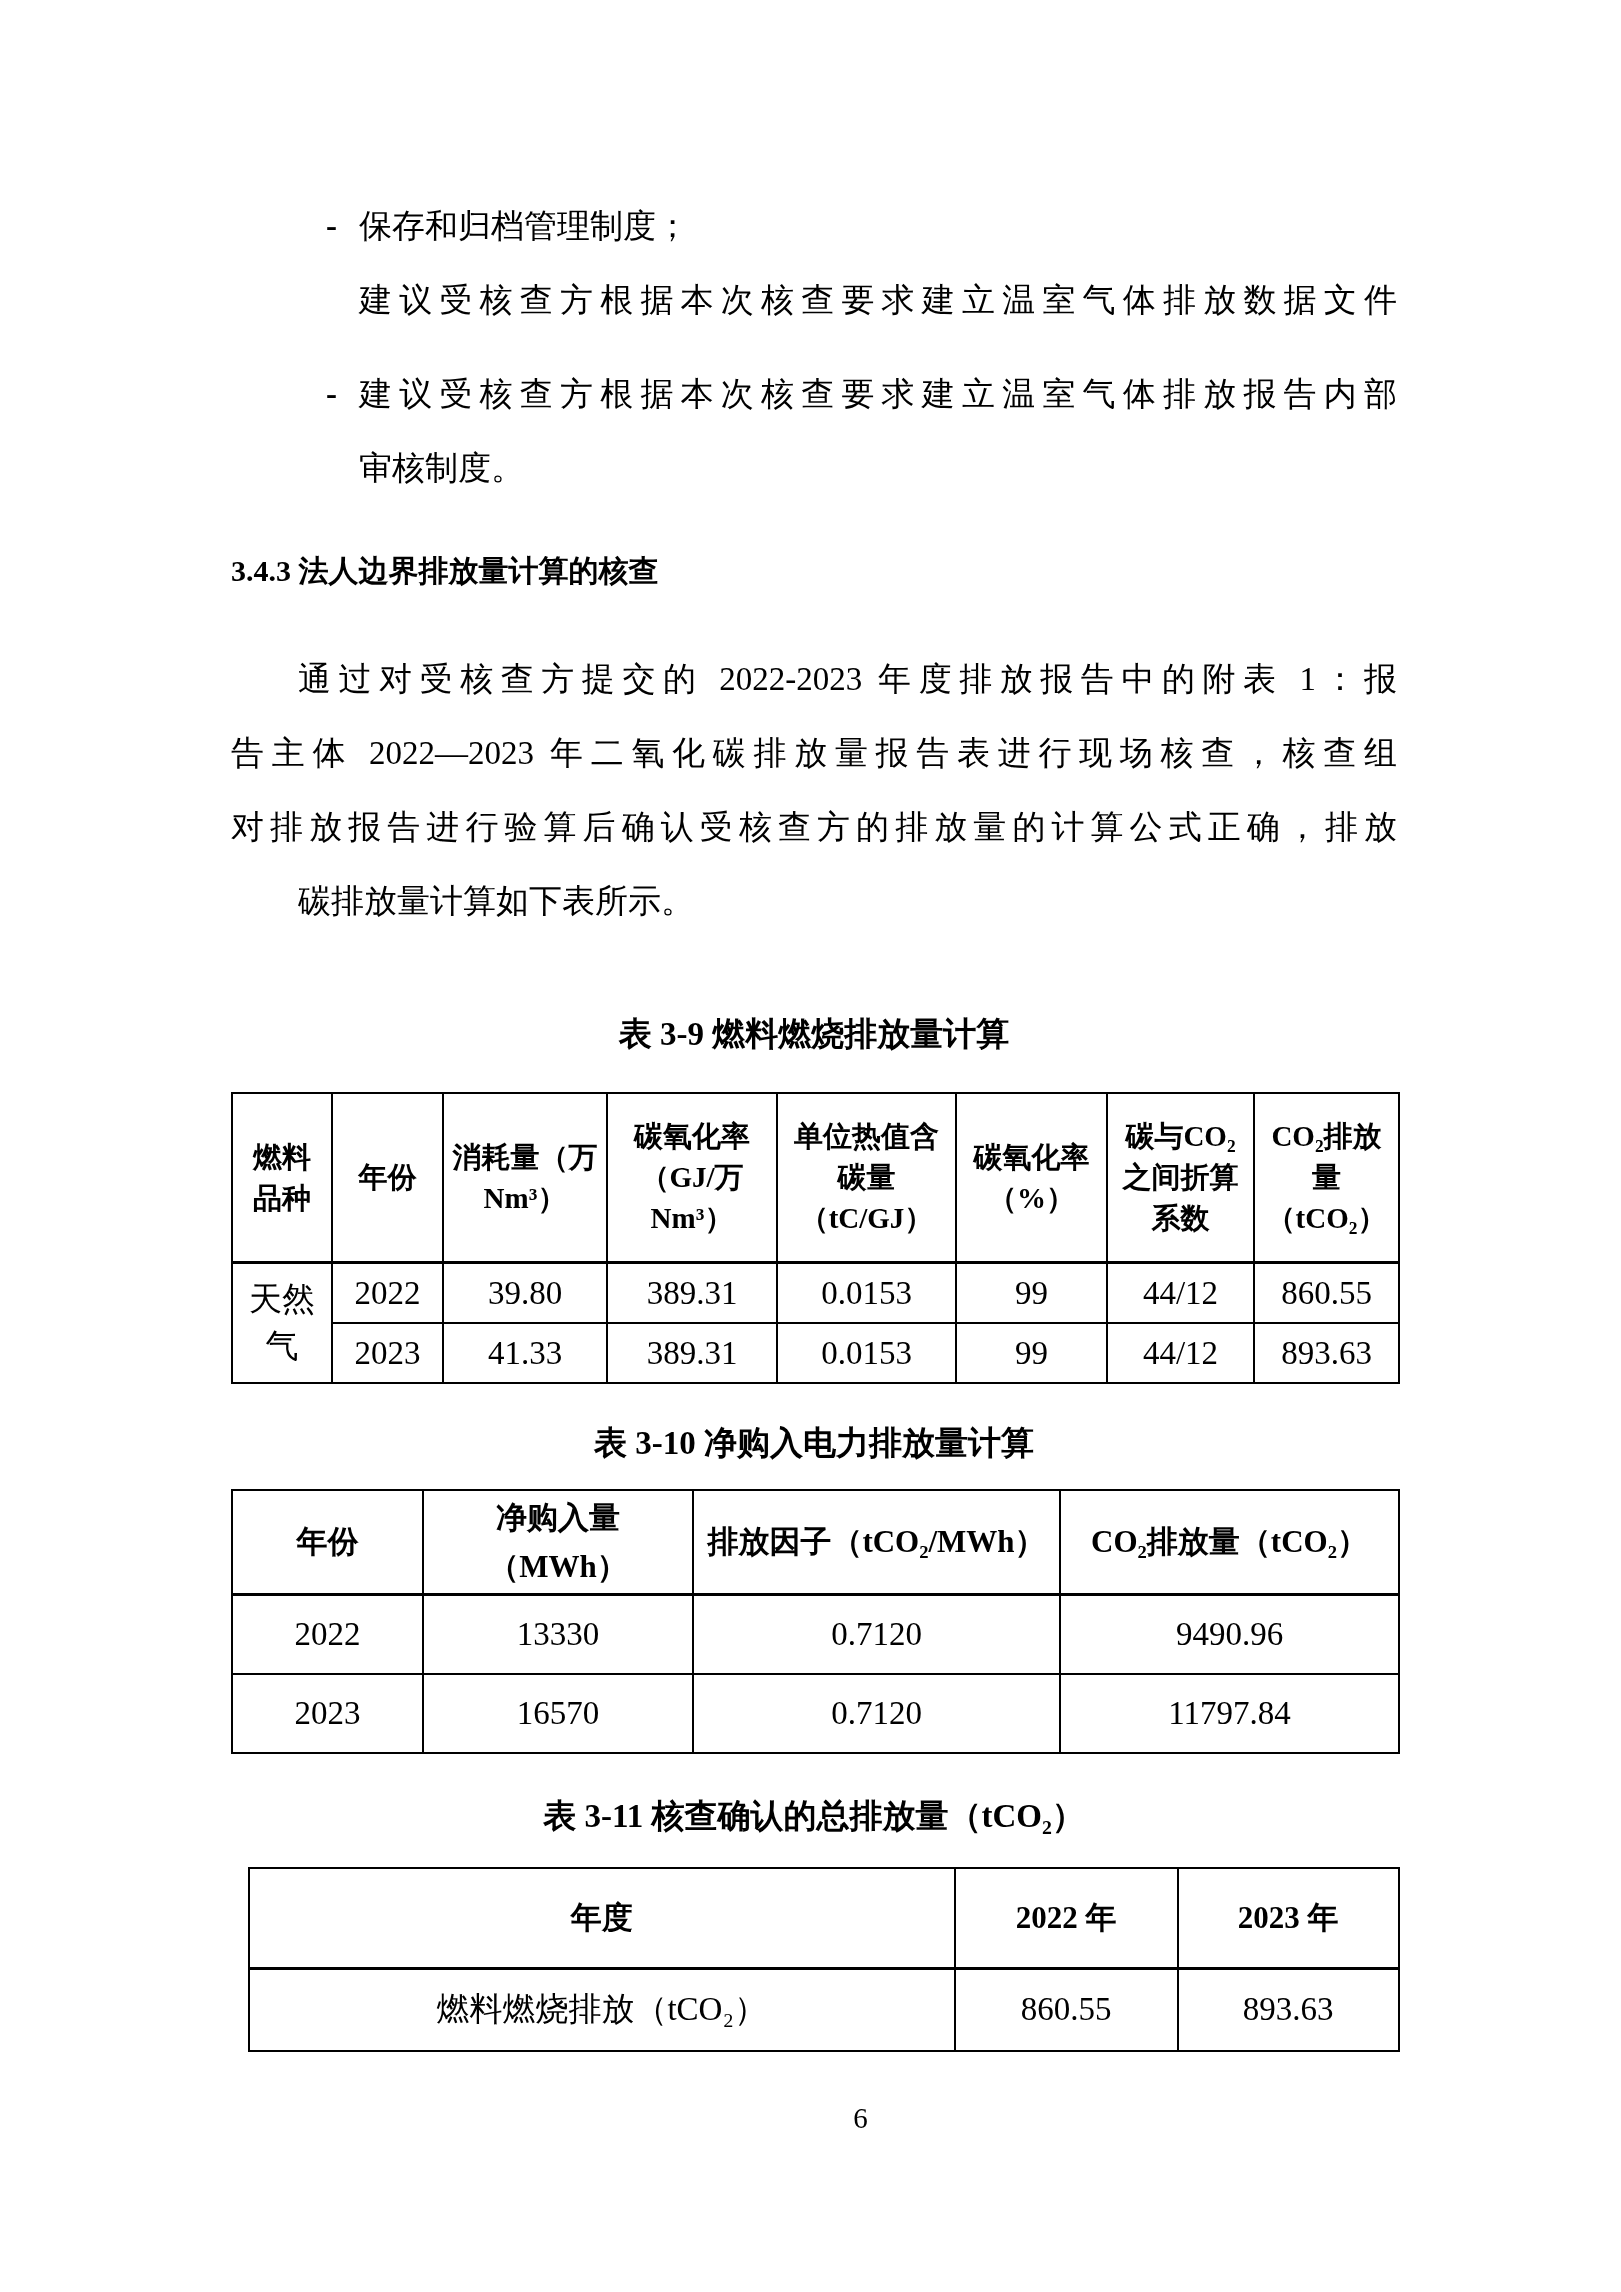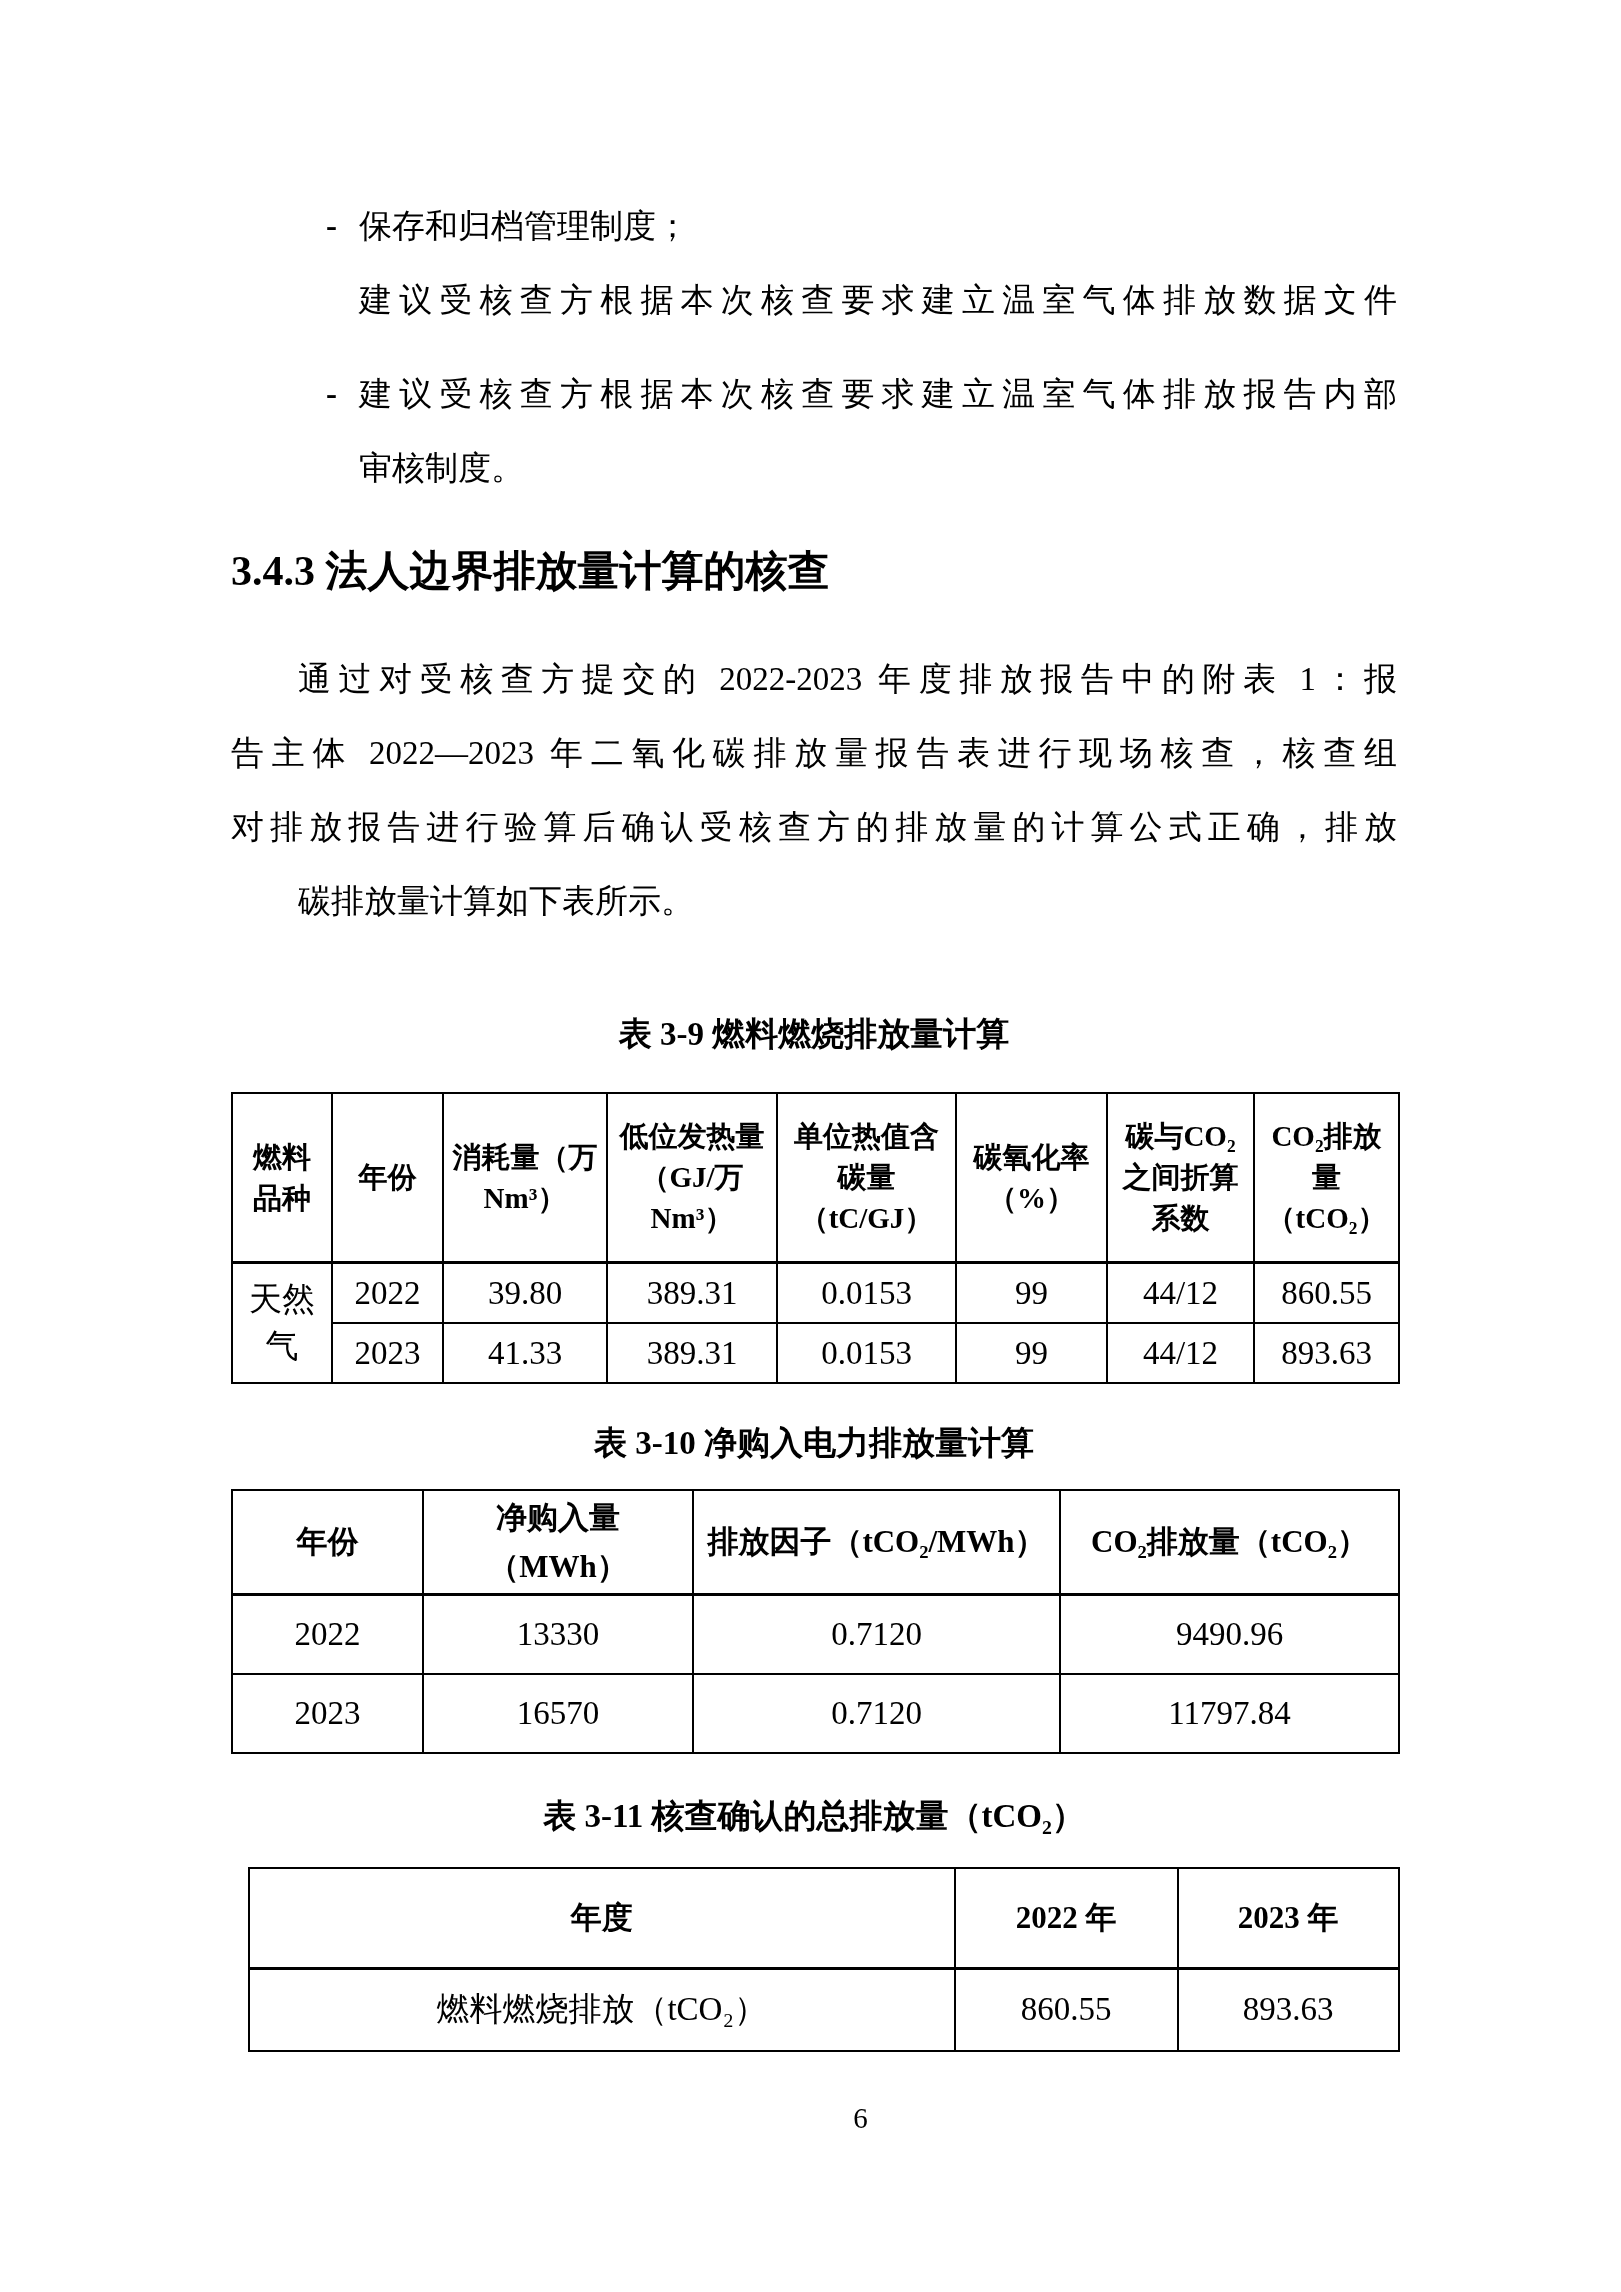--- a/index.html
+++ b/index.html
@@ -30,21 +30,21 @@
     flex: none;
     width: 33px;
     margin-left: 95px;
     font-weight: bold;
     line-height: 74px;
   }
   .btext { flex: 1; }
 
   .heading {
     margin: 29px 0 0 0;
-    font-size: 42px;
+    font-size: 30px;
     font-weight: bold;
     line-height: 74px;
   }
   .para1 { margin-top: 34px; }
   .para2 { margin-top: 0; }
 
   .tbl-title {
     text-align: center;
     font-weight: bold;
     font-size: 33px;
@@ -135,21 +135,21 @@
       <col style="width:179px">
         <col style="width:151px">
         <col style="width:147px">
         <col style="width:145px">
     </colgroup>
     <tbody>
       <tr class="hdr">
         <th>燃料品种</th>
         <th>年份</th>
         <th>消耗量（万 Nm³）</th>
-        <th>低位发热量（GJ/万 Nm³）</th>
+        <th>碳氧化率（GJ/万 Nm³）</th>
         <th>单位热值含碳量（tC/GJ）</th>
         <th>碳氧化率（%）</th>
         <th>碳与CO₂之间折算系数</th>
         <th>CO₂排放量（tCO₂）</th>
       </tr>
       <tr>
         <td rowspan="2">天然气</td>
         <td>2022</td>
         <td>39.80</td>
         <td>389.31</td>

